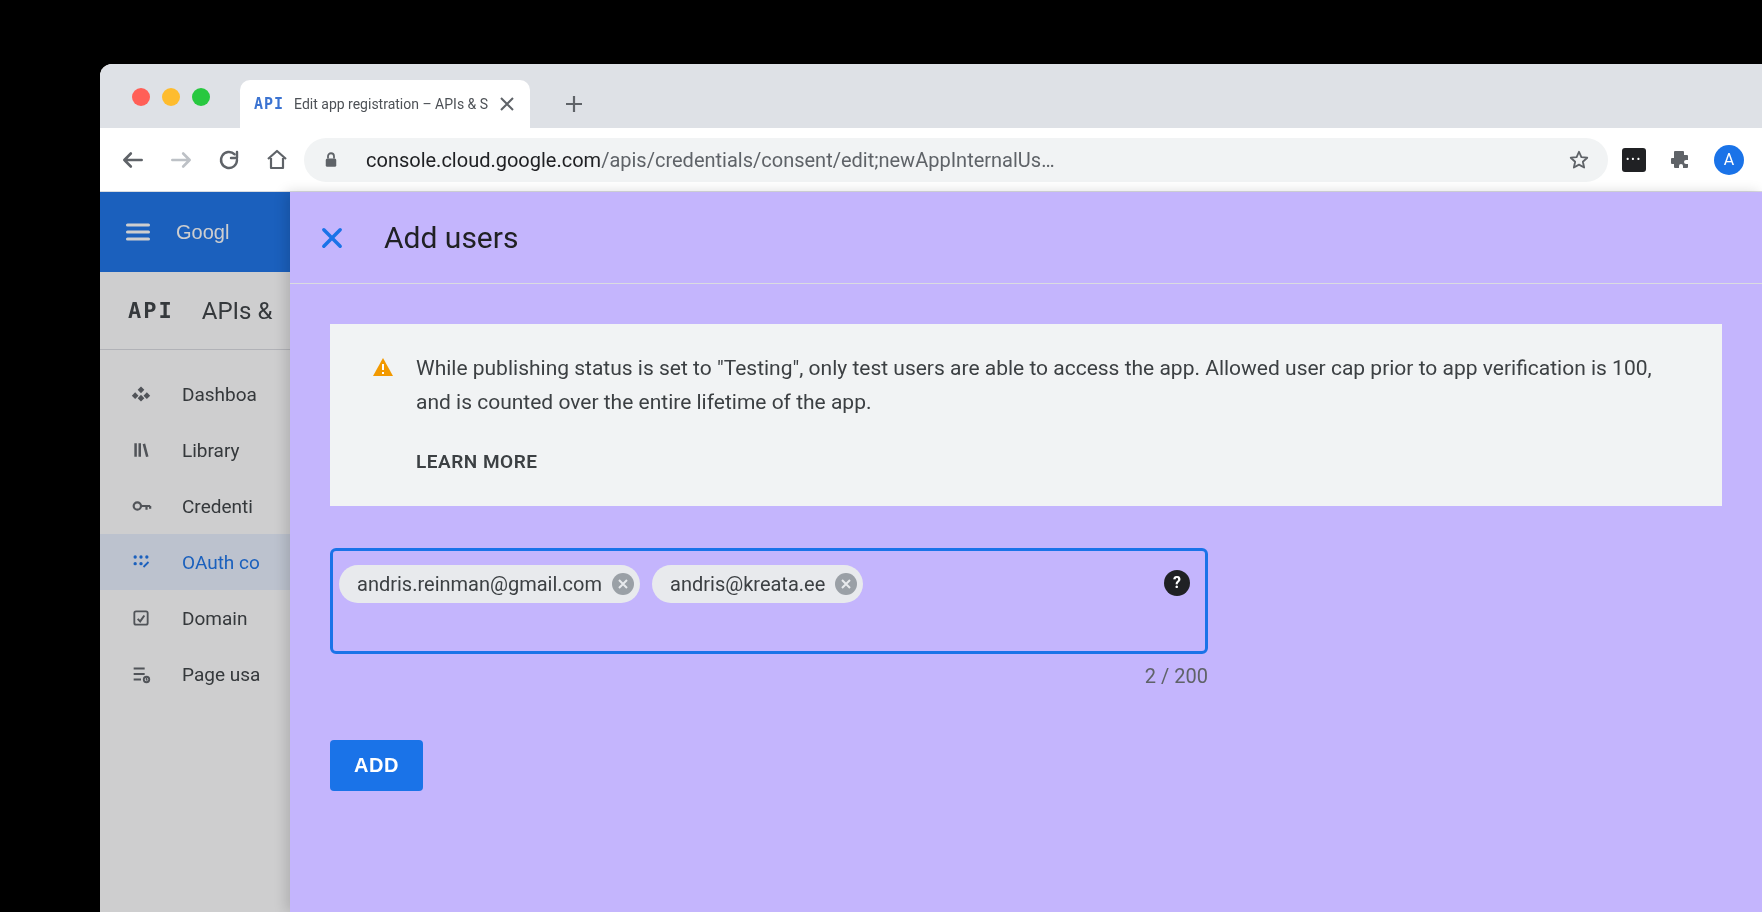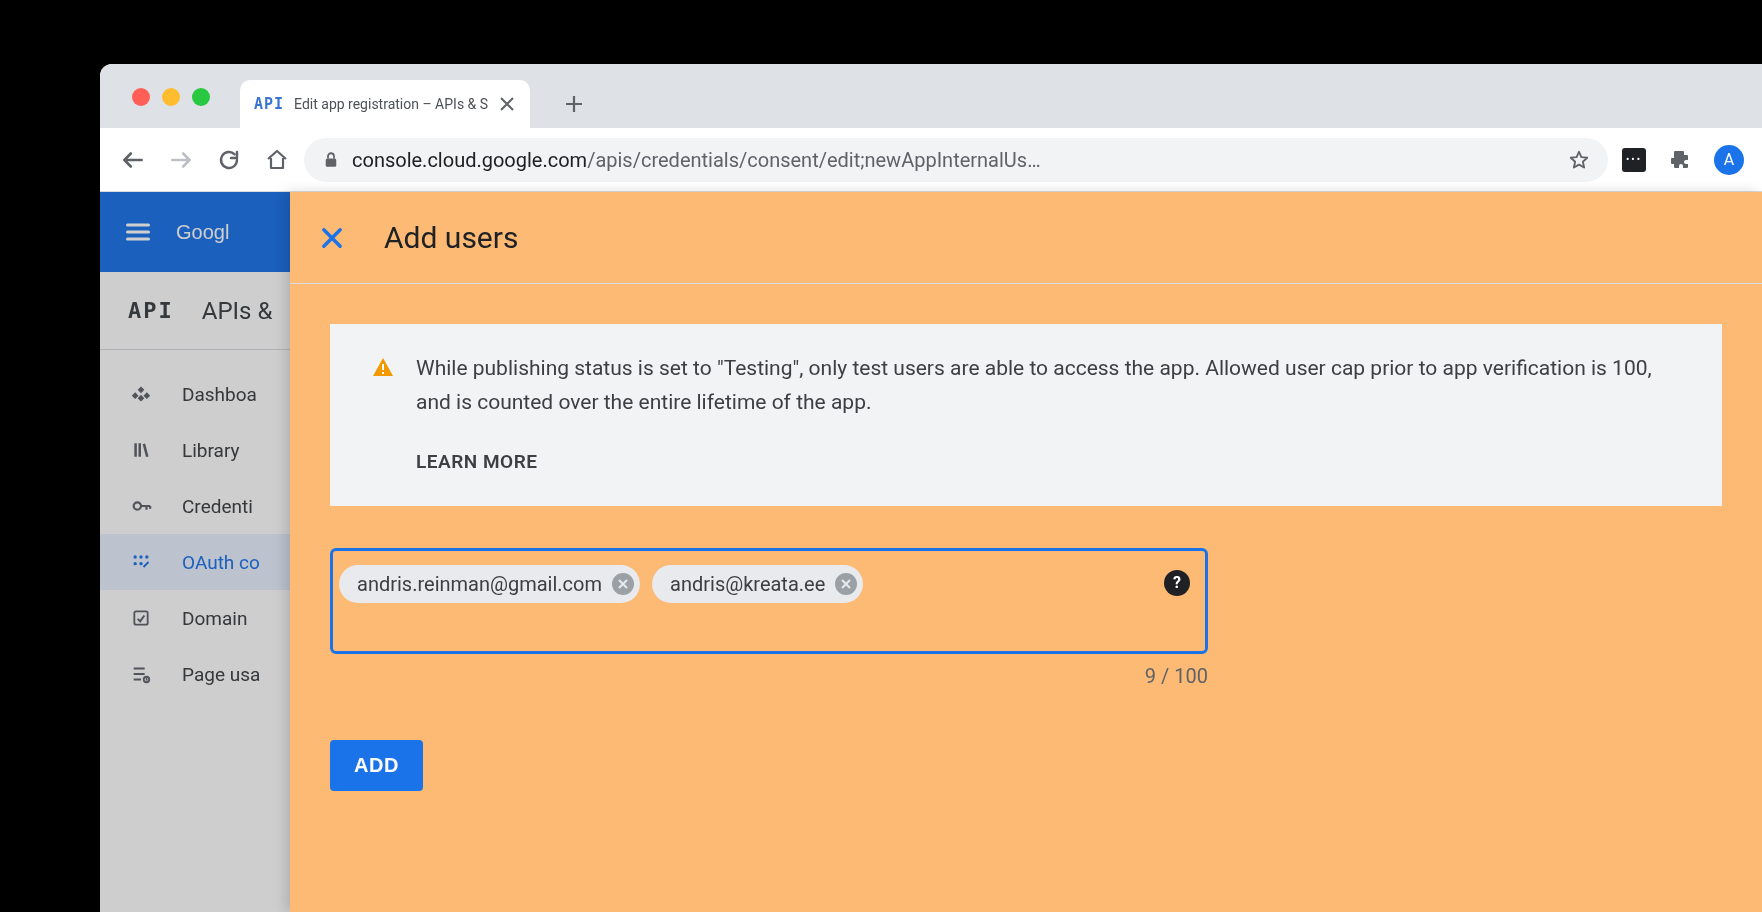--- a/index.html
+++ b/index.html
@@ -107,21 +107,21 @@
   }
   .nav-ico.disabled { color: #bdc1c6; }
   .omnibox {
     flex: 1;
     height: 44px;
     background: #f1f3f4;
     border-radius: 22px;
     display: flex;
     align-items: center;
     padding: 0 18px;
-    gap: 12px;
+    gap: 26px;
     overflow: hidden;
   }
   .lock { color: #5f6368; }
   .url {
     font-size: 20px;
     white-space: nowrap;
     overflow: hidden;
     text-overflow: ellipsis;
     color: #202124;
     flex: 1;
@@ -209,21 +209,21 @@
     inset: 0;
     background: rgba(32,33,36,0.22);
   }
   
   .panel {
     position: absolute;
     top: 0;
     left: 190px;
     right: 0;
     bottom: 0;
-    background: #fdba74;
+    background: #c4b5fd;
     box-shadow: -4px 0 12px rgba(0,0,0,0.15);
     display: flex;
     flex-direction: column;
     justify-content: flex-end;
   }
   .panel-header {
     height: 92px;
     display: flex;
     align-items: center;
     border-bottom: 1px solid #dadce0;
@@ -516,19 +516,19 @@
               <span>andris@kreata.ee</span>
               <span class="chip-x">
                 <svg width="10" height="10" viewBox="0 0 10 10">
                     <path d="M1 1l8 8M9 1L1 9" stroke="currentColor" stroke-width="2"></path>
                   </svg>
               </span>
             </div>
           </div>
           <span class="help-badge">?</span>
         </div>
-        <div class="counter">9 / 100</div>
+        <div class="counter">2 / 200</div>
 
         <button class="add-btn">ADD</button>
       </div>
     </div>
   </div>
 </div>
 
 </body></html>

